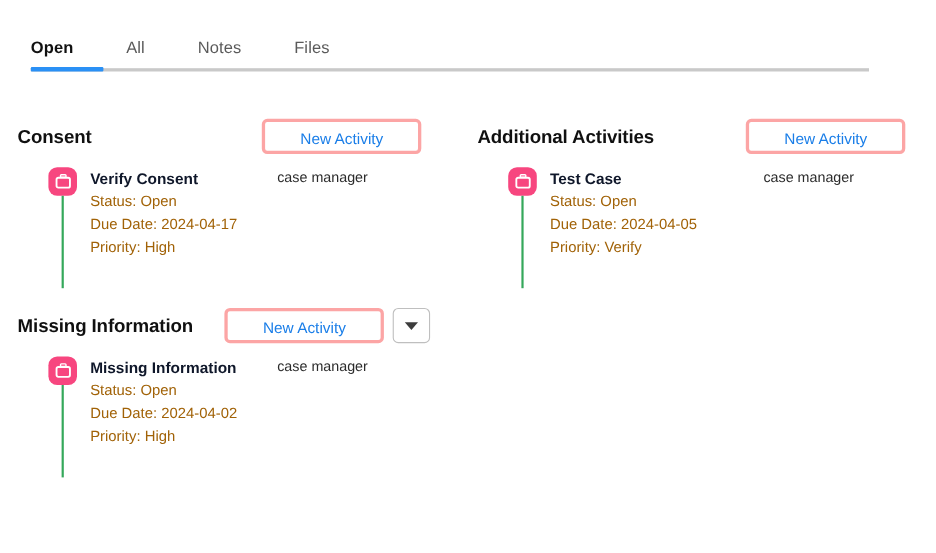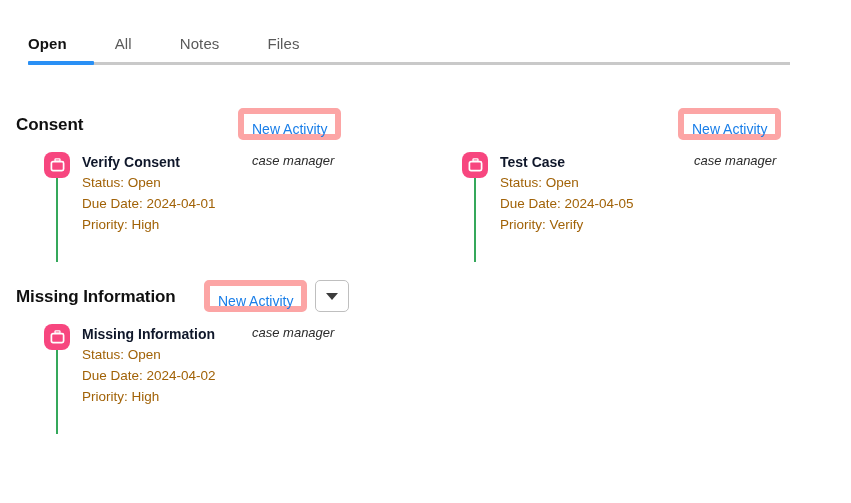--- a/index.html
+++ b/index.html
@@ -87,27 +87,27 @@
     display: flex;
     align-items: center;
     gap: 8px;
     top: 2px;
   }
   .sec-consent .sec-actions    { left: 222px; }
   .sec-missing .sec-actions    { left: 188px; }
   .sec-additional .sec-actions { left: 244px; }
 
   .btn-new-activity {
-    border: 6px solid #fca5a5;
+    border: 3px solid #fca5a5;
     border-radius: 5px;
     background: #ffffff;
     color: #1a7ee8;
     font-size: 14px;
     font-family: "Liberation Sans", sans-serif;
-    padding: 0 8px;
+    padding: 0 32px;
     height: 32px;
     line-height: 30px;
     cursor: pointer;
     white-space: nowrap;
     box-sizing: border-box;
   }
   .btn-caret {
     border: 1px solid #bfbfbf;
     border-radius: 5px;
     background: #ffffff;
@@ -179,21 +179,20 @@
     line-height: 21px;
     white-space: nowrap;
   }
   .act-meta:first-of-type { margin-top: 6px; }
   .act-owner {
     position: absolute;
     top: 1px;
     font-size: 13px;
     color: #2b2b2b;
     white-space: nowrap;
-    font-style: italic;
   }
   .col-left .act-owner  { left: 236px; }
   .col-right .act-owner { left: 260px; }
 </style>
 </head>
 <body>
 
 <div class="tabbar">
   <div class="tabs">
     <div class="tab active">Open</div>
@@ -218,29 +217,30 @@
         <svg width="15" height="14" viewBox="0 0 15 14" aria-hidden="true">
           <rect x="5" y="0.8" width="5" height="2.4" rx="0.8" fill="none" stroke="#ffffff" stroke-width="1.3"></rect>
           <rect x="1.4" y="3.6" width="12.2" height="9" rx="1.6" fill="none" stroke="#ffffff" stroke-width="1.7"></rect>
         </svg>
       </div>
       <div class="act-line"></div>
     </div>
     <div class="act-body">
       <div class="act-title">Verify Consent</div>
       <div class="act-meta">Status: Open</div>
-      <div class="act-meta">Due Date: 2024-04-01</div>
+      <div class="act-meta">Due Date: 2024-04-17</div>
       <div class="act-meta">Priority: High</div>
     </div>
     <div class="act-owner">case manager</div>
   </div>
 </div>
 
 <div class="col-right sec-additional">
   <div class="sec-header">
+    <div class="sec-title">Additional Activities</div>
     <div class="sec-actions">
       <button class="btn-new-activity">New Activity</button>
     </div>
   </div>
   <div class="activity">
     <div class="act-icon-col">
       <div class="act-icon">
         <svg width="15" height="14" viewBox="0 0 15 14" aria-hidden="true">
           <rect x="5" y="0.8" width="5" height="2.4" rx="0.8" fill="none" stroke="#ffffff" stroke-width="1.3"></rect>
           <rect x="1.4" y="3.6" width="12.2" height="9" rx="1.6" fill="none" stroke="#ffffff" stroke-width="1.7"></rect>

